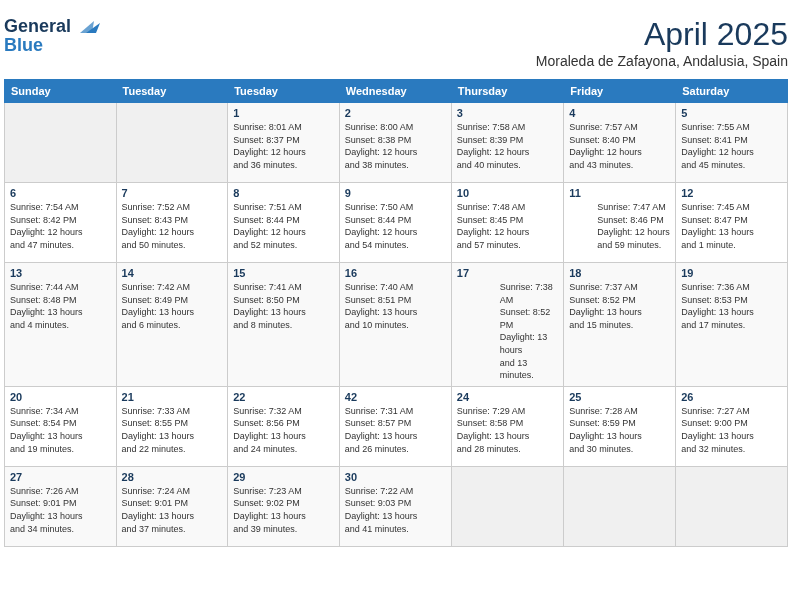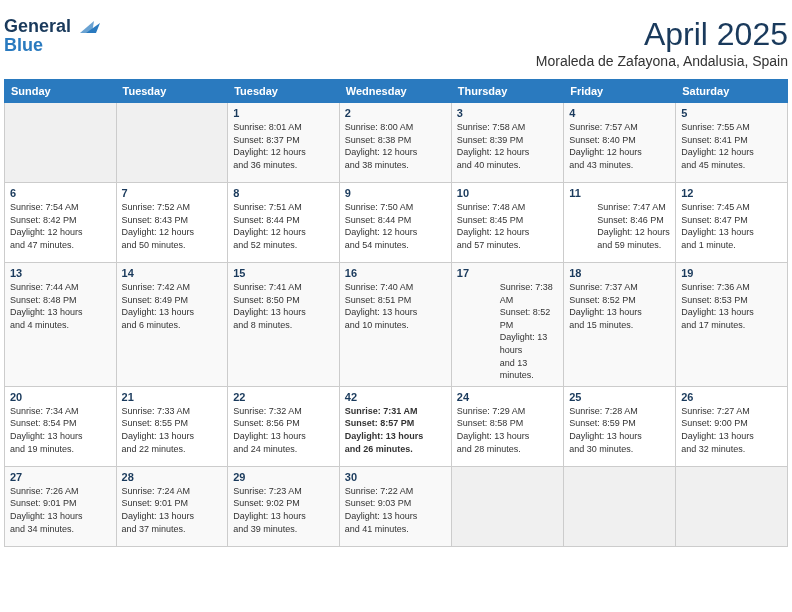--- a/index.html
+++ b/index.html
@@ -282,21 +282,21 @@
           </td>
           <td>
             <span class="day-number">22</span>
             <div class="day-info" style="white-space: pre-line;">Sunrise: 7:32 AM
 Sunset: 8:56 PM
 Daylight: 13 hours
 and 24 minutes.</div>
           </td>
           <td>
             <span class="day-number">42</span>
-            <div class="day-info" style="white-space: pre-line; font-weight: bold;">Sunrise: 7:31 AM
+            <div class="day-info" style="white-space: pre-line;">Sunrise: 7:31 AM
 Sunset: 8:57 PM
 Daylight: 13 hours
 and 26 minutes.</div>
           </td>
           <td>
             <span class="day-number">24</span>
             <div class="day-info" style="white-space: pre-line;">Sunrise: 7:29 AM
 Sunset: 8:58 PM
 Daylight: 13 hours
 and 28 minutes.</div>

